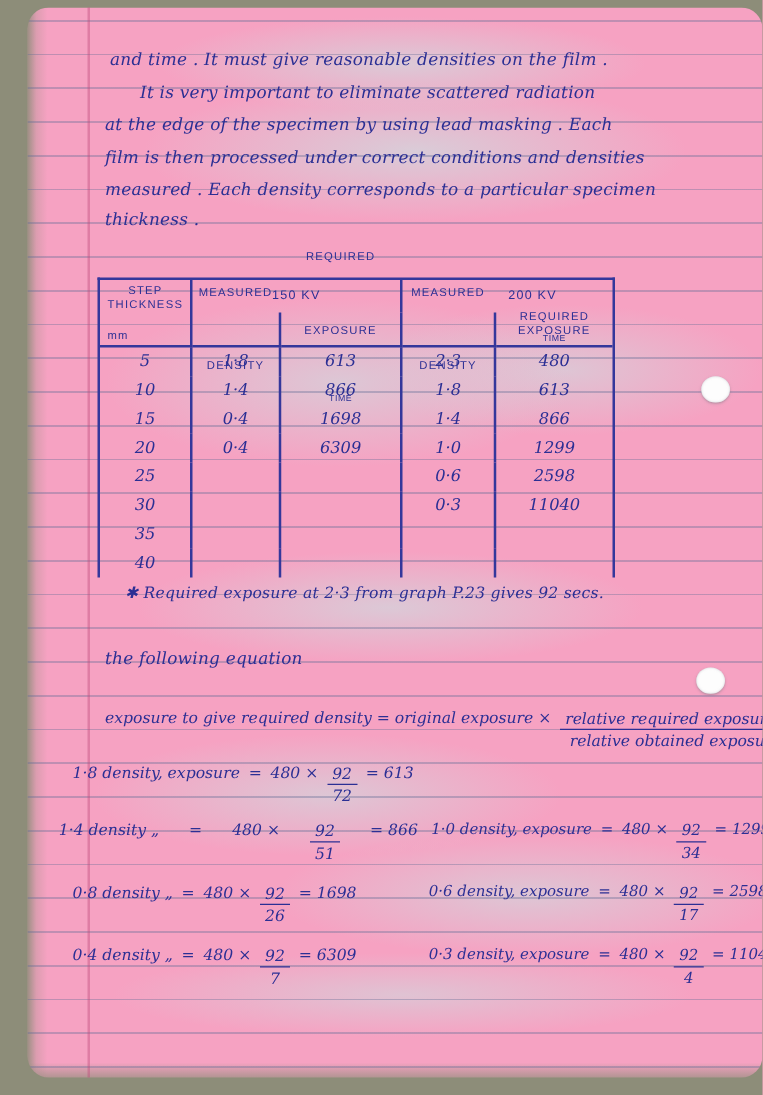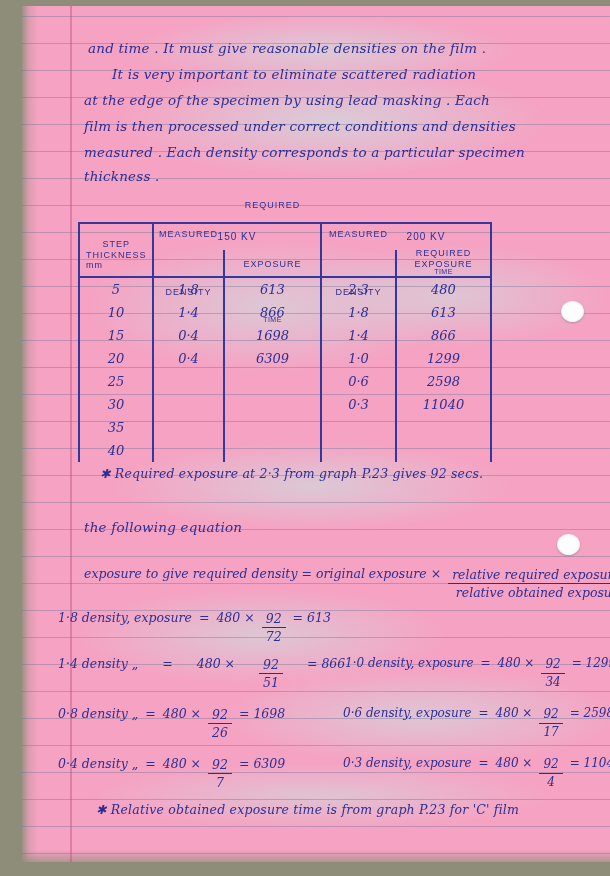--- a/index.html
+++ b/index.html
@@ -12,33 +12,34 @@
       radial-gradient(ellipse 260px 50px at 300px 45px,  rgba(216,206,217,0.90), rgba(216,206,217,0) 75%),
       radial-gradient(ellipse 250px 90px at 250px 300px, rgba(216,206,217,0.85), rgba(216,206,217,0) 75%),
       radial-gradient(ellipse 210px 70px at 430px 290px, rgba(216,206,217,0.80), rgba(216,206,217,0) 75%),
       radial-gradient(ellipse 270px 60px at 290px 480px, rgba(216,206,217,0.88), rgba(216,206,217,0) 75%),
       radial-gradient(ellipse 250px 65px at 240px 630px, rgba(216,206,217,0.82), rgba(216,206,217,0) 75%),
       radial-gradient(ellipse 270px 65px at 400px 710px, rgba(216,206,217,0.82), rgba(216,206,217,0) 75%),
       radial-gradient(ellipse 310px 45px at 300px 790px, rgba(216,206,217,0.75), rgba(216,206,217,0) 75%),
       linear-gradient(to right, rgba(141,141,121,0.85) 0, rgba(141,141,121,0.25) 7px, rgba(141,141,121,0) 16px),
       linear-gradient(to top,   rgba(141,141,121,0.65) 0, rgba(141,141,121,0) 12px),
       #f6a2c2;
+    border-radius: 17px;
   }
   .margin-line{position:absolute;left:48px;top:0;width:2px;height:100%;background:rgba(190,70,120,0.40);}
   .hole{position:absolute;width:23px;height:21px;background:#fdfdfd;border-radius:50%;
         box-shadow:0 1px 2px rgba(120,120,130,0.5), inset 0 0 2px rgba(180,180,190,0.6);}
   .hw{position:absolute;font-style:italic;color:#2b2f94;font-size:13.5px;white-space:nowrap;letter-spacing:0.2px;}
   
   .dtable{position:absolute;display:grid;grid-template-columns:74px 71px 97px 75px 93px;
           grid-template-rows:26px 28px repeat(8,23px);
           border:2px solid #34379b;border-bottom:none;color:#2b2f94;}
   .th{font-family:"Liberation Sans",sans-serif;font-size:9px;letter-spacing:1px;line-height:10.5px;
       display:flex;flex-direction:column;align-items:center;justify-content:center;text-align:center;}
   .h-step{grid-area:1/1/3/2;border-right:2px solid #34379b;border-bottom:2px solid #34379b;
-          justify-content:space-between;align-items:flex-start;padding:15px 6px;}
+          justify-content:space-between;align-items:flex-start;padding:3px 6px;}
   .h-kv150{grid-area:1/2/2/4;border-right:2px solid #34379b;font-size:10px;}
   .h-kv200{grid-area:1/4/2/6;font-size:10px;margin-left:40px;}
   .h-m150{grid-area:2/2/3/3;}
   .h-r150{grid-area:2/3/3/4;}
   .h-m200{grid-area:2/4/3/5;}
   .h-r200{grid-area:2/5/3/6;}
   .subh{border-bottom:2px solid #34379b;}
   .br{border-right:2px solid #34379b;gap:48px;}
   .tiny{font-size:7px;letter-spacing:0.5px;margin-top:-2px;}
   .bc{font-style:italic;font-size:13px;line-height:23px;text-align:center;white-space:nowrap;}
@@ -158,21 +159,21 @@
   <div class="eqrow" style="left:36px;top:604px;">
     <span>1·8 density, exposure</span>
       <span>=</span>
       <span>480 ×</span>
     <span class="frac">
         <span class="fnum">92</span>
         <span class="fden">72</span>
       </span>
     <span>= 613</span>
   </div>
-  <div class="eqrow" style="left:36px;top:650px;gap:24px;">
+  <div class="eqrow" style="left:25px;top:650px;gap:24px;">
     <span>1·4 density  „</span>
       <span>=</span>
       <span>480 ×</span>
     <span class="frac">
         <span class="fnum">92</span>
         <span class="fden">51</span>
       </span>
     <span>= 866</span>
   </div>
   <div class="eqrow" style="left:36px;top:700px;">
@@ -220,15 +221,14 @@
     <span>0·3 density, exposure</span>
       <span>=</span>
       <span>480 ×</span>
     <span class="frac">
         <span class="fnum">92</span>
         <span class="fden">4</span>
       </span>
     <span>= 11040</span>
   </div>
 
-  <div class="hw" style="left:74px;top:796px;font-size:12.5px;">✱ Relative obtained exposure time is from graph P.23 for 'C' film</div>
   <div class="pageno" style="left:283px;top:834px;margin-top:48px;">41</div>
 </div>
 
 </body></html>

